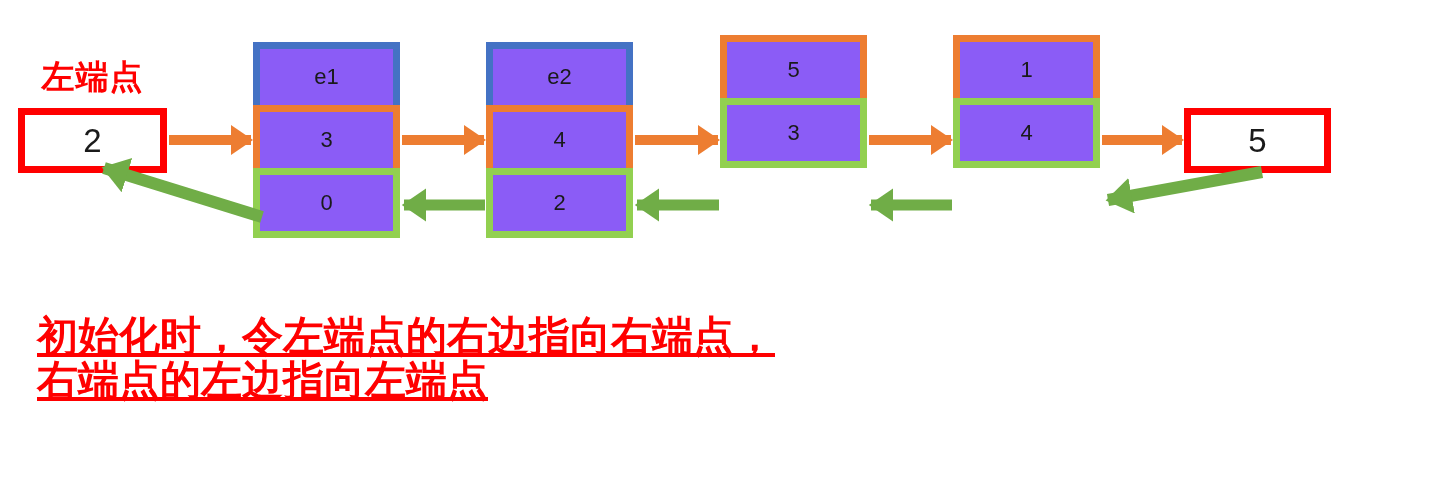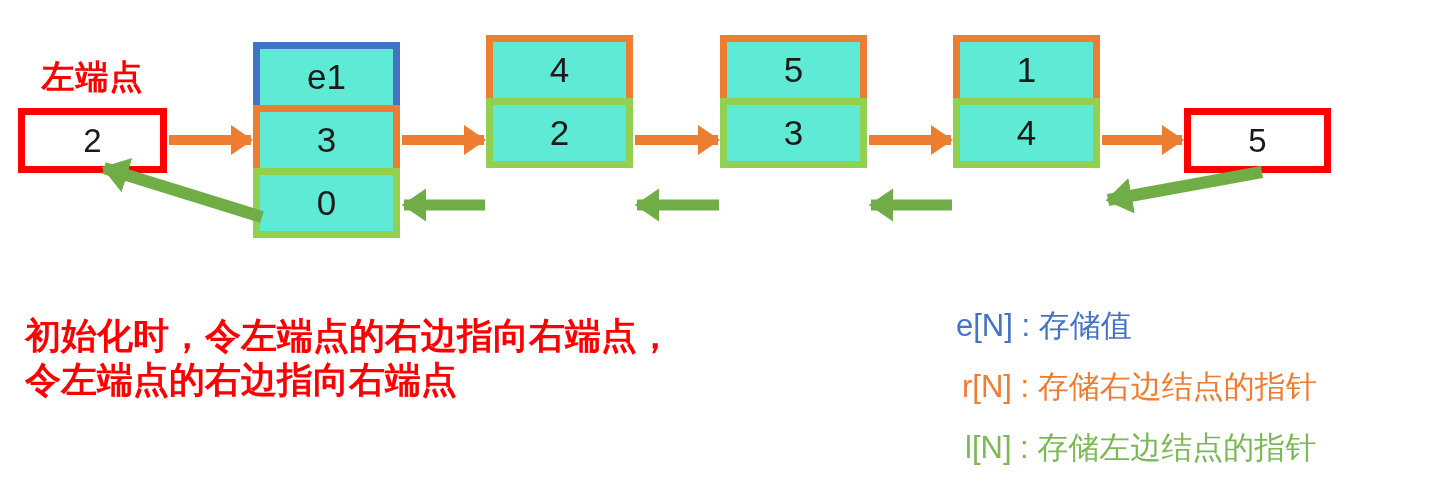--- a/index.html
+++ b/index.html
@@ -22,37 +22,37 @@
   .endpoint.right{left:1184px;width:147px;}
   .endpoint-label{position:absolute;top:57px;height:40px;display:flex;align-items:center;
     justify-content:center;color:var(--red);font-size:33px;font-weight:600;z-index:4;
     letter-spacing:1px;}
   .endpoint-label.left{left:18px;width:149px;}
   .endpoint-label.right{left:1184px;width:147px;}
 
   
   .node{position:absolute;top:42px;width:147px;z-index:3;}
   .cell{position:relative;width:147px;height:70px;border:7px solid;box-sizing:border-box;
-    background:#5eead4;display:flex;align-items:center;justify-content:center;
-    font-size:35px;color:#1a1a1a;}
+    background:#8b5cf6;display:flex;align-items:center;justify-content:center;
+    font-size:22px;color:#1a1a1a;}
   .c-blue{border-color:var(--blue);z-index:1;}
   .c-orange{border-color:var(--orange);margin-top:-7px;z-index:2;}
   .c-green{border-color:var(--lgreen);margin-top:-7px;z-index:3;}
 
   
   .arrows{position:absolute;left:0;top:0;width:1450px;height:504px;z-index:6;pointer-events:none;}
   .r-arrow{stroke:var(--orange);stroke-width:10;}
   .l-arrow{stroke:var(--green);stroke-width:11;}
   .l-arrow-diag{stroke:var(--green);stroke-width:12;}
   .mhead-orange{fill:var(--orange);}
   .mhead-green{fill:var(--green);}
 
   
-  .caption{position:absolute;left:25px;top:314px;color:var(--red);font-size:36px;
-    line-height:44px;font-weight:600;z-index:4;white-space:nowrap;}
+  .caption{position:absolute;left:37px;top:314px;color:var(--red);font-size:41px;
+    line-height:44px;font-weight:600;z-index:4;white-space:nowrap;text-decoration:underline;}
 
   
   .legend{position:absolute;left:956px;top:310px;z-index:4;}
   .legend-line{font-size:31px;line-height:32px;margin-bottom:29px;white-space:nowrap;}
   .legend-line span{white-space:pre;}
   .legend-value{color:var(--blue);}
   .legend-right{color:var(--orange);margin-left:6px;}
   .legend-left{color:var(--legend-green);margin-left:9px;}
 </style>
 </head>
@@ -98,20 +98,23 @@
       </div>
     <div class="cell c-orange">
         <span>3</span>
       </div>
     <div class="cell c-green">
         <span>0</span>
       </div>
   </div>
 
   <div class="node" style="left:486px">
+    <div class="cell c-blue">
+        <span>e2</span>
+      </div>
     <div class="cell c-orange">
         <span>4</span>
       </div>
     <div class="cell c-green">
         <span>2</span>
       </div>
   </div>
 
   <div class="node" style="left:720px">
     <div class="cell c-orange">
@@ -126,28 +129,17 @@
     <div class="cell c-orange">
         <span>1</span>
       </div>
     <div class="cell c-green">
         <span>4</span>
       </div>
   </div>
 
   <div class="caption">
     <div>初始化时，令左端点的右边指向右端点，</div>
-    <div>令左端点的右边指向右端点</div>
+    <div>右端点的左边指向左端点</div>
   </div>
 
-  <div class="legend">
-    <div class="legend-line legend-value">
-      <span>e[N]</span><span> : </span><span>存储值</span>
-    </div>
-    <div class="legend-line legend-right">
-      <span>r[N]</span><span> : </span><span>存储右边结点的指针</span>
-    </div>
-    <div class="legend-line legend-left">
-      <span>l[N]</span><span> : </span><span>存储左边结点的指针</span>
-    </div>
-  </div>
 
 </div>
 
 </body></html>

